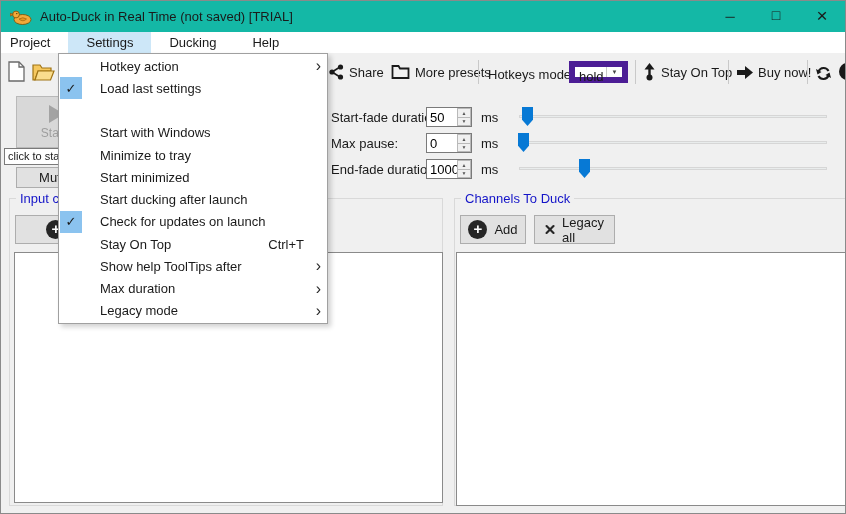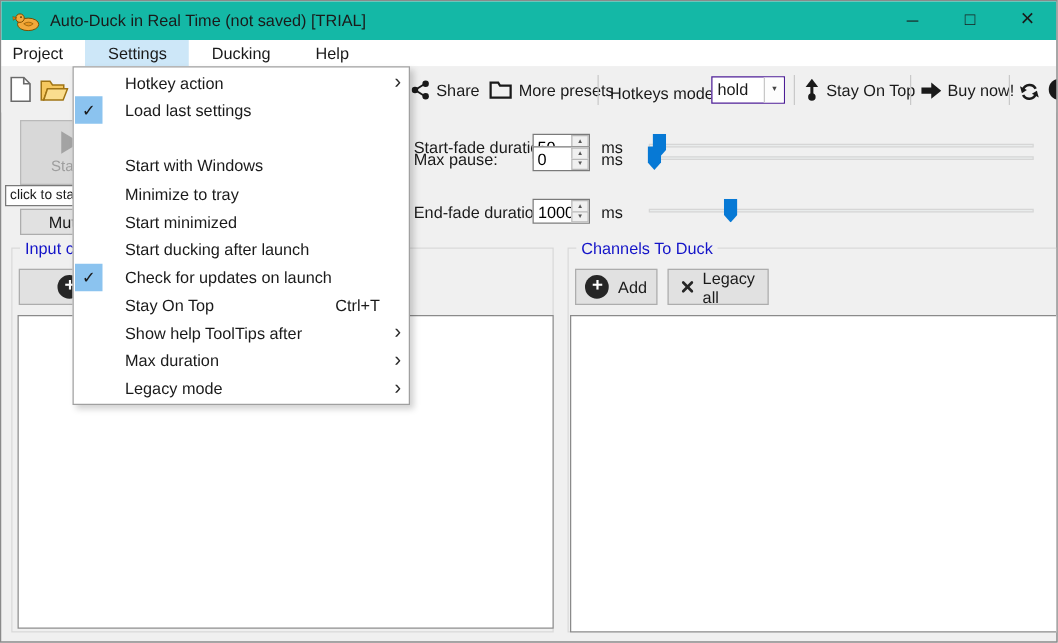--- a/index.html
+++ b/index.html
@@ -20,21 +20,21 @@
   .win-btn.close { font-size: 19px; }
   
   .menubar { position: absolute; top: 31px; left: 0; right: 0; height: 21px; background: #fff; display: flex; align-items: stretch; padding-left: 0; }
   .menubar-item { padding: 0 18px; display: flex; align-items: center; font-size: 13px; }
   .menubar-item.open { background: #cde7f8; }
   .menubar-item:first-child { padding-left: 9px; }
   
   .toolbar { position: absolute; top: 52px; left: 0; right: 0; height: 37px; background: #f0f0f0; }
   .tbtn { position: absolute; display: flex; align-items: center; gap: 5px; height: 22px; top: 8px; font-size: 13px; white-space: nowrap; }
   .tsep { position: absolute; top: 7px; width: 1px; height: 24px; background: #c9c9c9; }
-  .combo { position: absolute; left: 568px; top: 8px; width: 59px; height: 22px; background: #fff; border: 1px solid #4c1d95; display: flex; }
+  .combo { position: absolute; left: 568px; top: 8px; width: 59px; height: 22px; background: #fff; border: 6px solid #4c1d95; display: flex; }
   .combo-text { flex: 1; padding: 2px 0 0 4px; font-size: 13px; }
   .combo-arrow { width: 16px; border-left: 1px solid #c8c8c8; display: flex; align-items: center; justify-content: center; font-size: 6px; color: #444; background: #fdfdfd; }
   .circle-cut { position: absolute; left: 838px; top: 10px; width: 17px; height: 17px; border-radius: 50%; background: #191919; }
   
   .start-btn { position: absolute; left: 15px; top: 95px; width: 75px; height: 52px; background: #d8d8d8; border: 1px solid #b9b9b9; display: flex; flex-direction: column; align-items: center; justify-content: center; gap: 3px; }
   .play-tri { width: 0; height: 0; border-left: 15px solid #a3a3a3; border-top: 9px solid transparent; border-bottom: 9px solid transparent; margin-left: 6px; }
   .start-label { font-size: 12px; color: #9e9e9e; }
   .hint-box { position: absolute; left: 3px; top: 147px; width: 86px; height: 17px; background: #fff; border: 1px solid #7a7a7a; font-size: 11px; line-height: 14px; padding-left: 3px; white-space: nowrap; overflow: hidden; }
   .mute-btn { position: absolute; left: 15px; top: 166px; width: 75px; height: 21px; background: #e1e1e1; border: 1px solid #adadad; display: flex; align-items: center; justify-content: center; font-size: 13px; }
   
@@ -200,21 +200,21 @@
         <div>▼</div>
       </div>
     </div>
     <span class="f-unit">ms</span>
     <div class="slider">
       <div class="track"></div>
       <div class="thumb" style="left:4px"></div>
     </div>
   </div>
 
-  <div class="fade-row" style="top:116px">
+  <div class="fade-row" style="top:132px">
     <span class="f-label">Max pause:</span>
     <div class="spinbox">
       <input value="0" style="">
       <div class="spin">
         <div>▲</div>
         <div>▼</div>
       </div>
     </div>
     <span class="f-unit">ms</span>
     <div class="slider">

